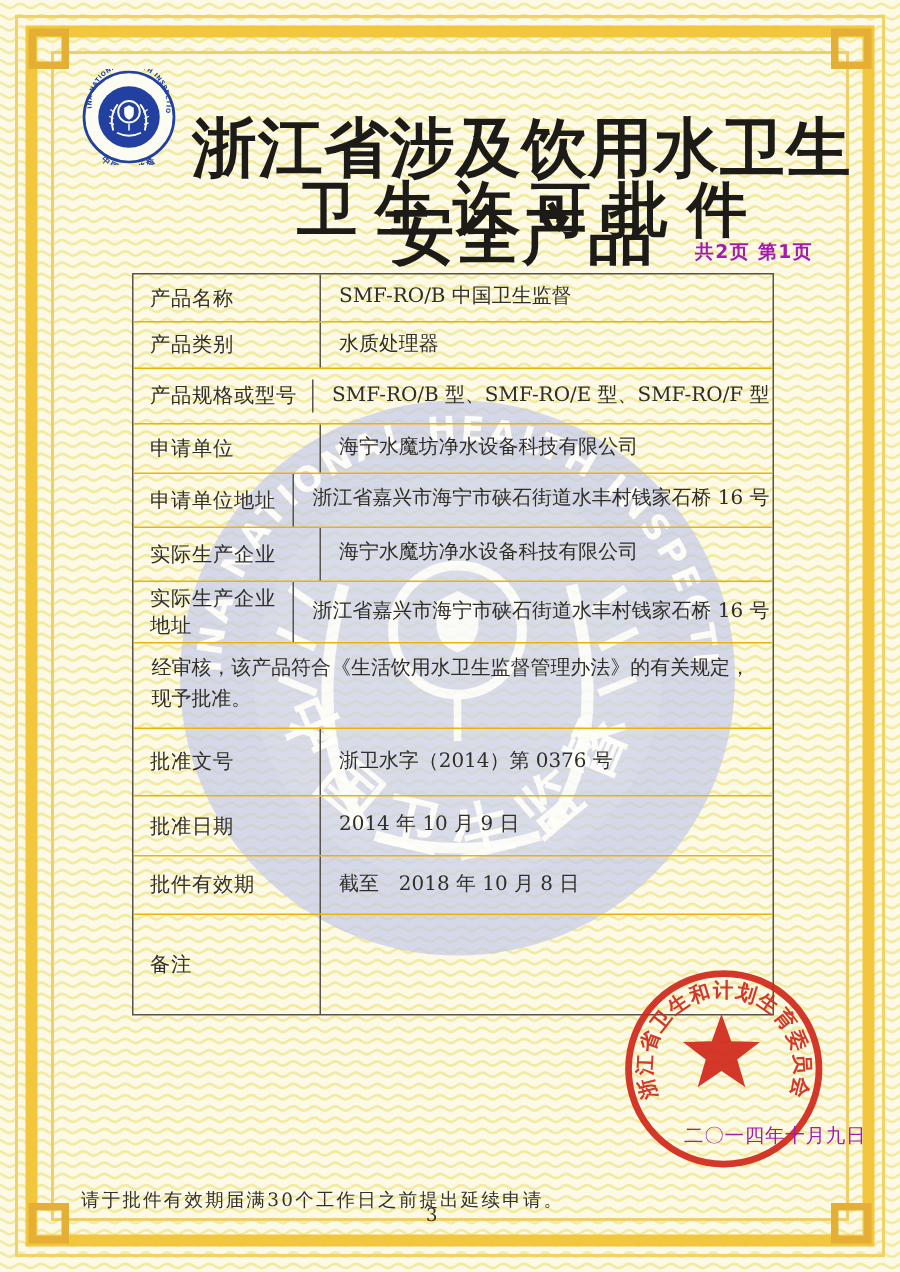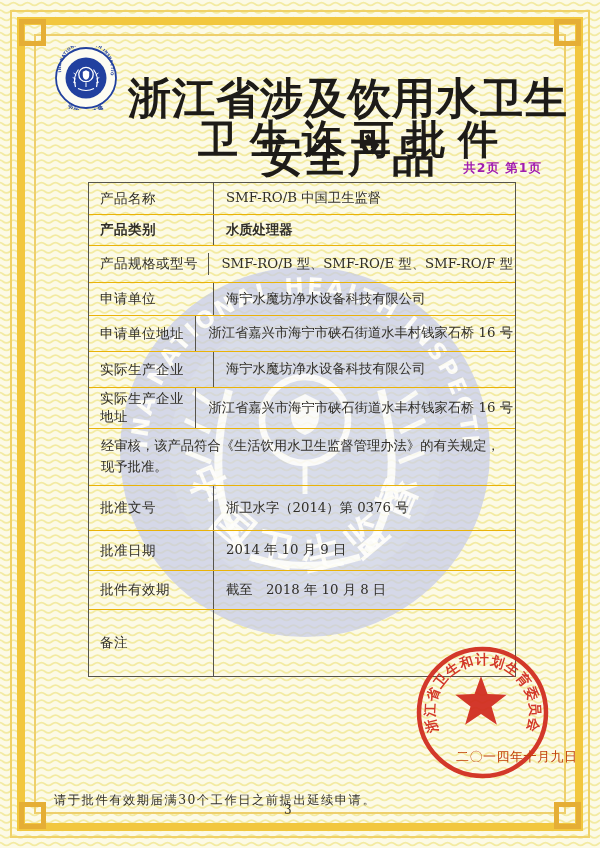--- a/index.html
+++ b/index.html
@@ -25,29 +25,29 @@
          color:#a21caf;letter-spacing:1px;z-index:4;}
   
   .table{position:absolute;left:88px;top:182px;width:426px;border:1px solid #56544c;z-index:4;
          font-family:"DejaVu Serif","Liberation Serif",serif;color:#302e28;}
   .row{display:flex;border-bottom:1px solid #eab308;align-items:stretch;}
   .row:last-child{border-bottom:none;}
   .lab{width:125px;border-right:1px solid #56544c;box-sizing:border-box;
        padding:2px 2px 2px 11px;font-size:13.5px;display:flex;align-items:center;letter-spacing:.5px;}
   .val{flex:1;box-sizing:border-box;padding:2px 2px 2px 12px;font-size:13.3px;
        display:flex;align-items:center;white-space:nowrap;line-height:1.55;}
-  .r1{min-height:31px;} .r2{min-height:30px;font-weight:bold;} .r3{min-height:36px;align-items:center;} .r4{min-height:32px;}
+  .r1{min-height:31px;} .r2{min-height:30px;} .r3{min-height:36px;align-items:center;} .r4{min-height:32px;}
   .r5{min-height:35px;} .r6{min-height:35px;} .r7{min-height:38px;}
   .r8{min-height:56px;} .r9{min-height:44px;} .r10{min-height:39px;}
   .r11{min-height:38px;} .r12{min-height:66px;}
   .r8 .val{white-space:normal;}
   
   .stamp{position:absolute;left:410px;top:640px;z-index:6;opacity:.92;}
   .issuedate{position:absolute;left:456px;top:748px;font-size:13px;letter-spacing:.5px;
-             color:#c2410c;z-index:7;font-family:"DejaVu Serif","Liberation Serif",serif;}
+             color:#a21caf;z-index:7;font-family:"DejaVu Serif","Liberation Serif",serif;}
   .footnote{position:absolute;left:54px;top:792px;font-size:12.3px;letter-spacing:1.5px;
             color:#33312b;z-index:4;font-family:"DejaVu Serif","Liberation Serif",serif;}
   .pagenum{position:absolute;left:284px;top:803px;font-size:12px;color:#33312b;z-index:4;
            font-family:"DejaVu Serif","Liberation Serif",serif;}
 </style>
 </head>
 <body>
 
 <div class="page">
 

